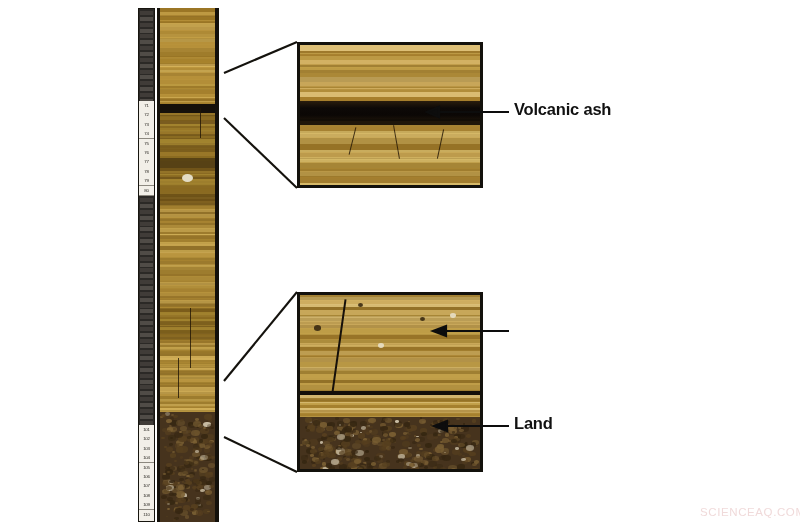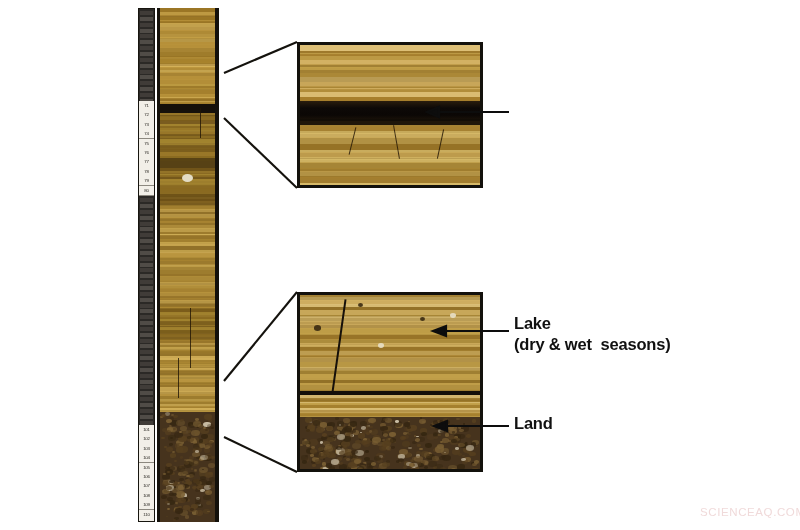--- a/index.html
+++ b/index.html
@@ -1123,20 +1123,20 @@
       <line x1="509" y1="331" x2="443" y2="331"></line>
       <polygon points="433,331 446,326 446,336"></polygon>
     </g>
 
     <g stroke="#0d0d0d" stroke-width="2.2" fill="#0d0d0d">
       <line x1="509" y1="426" x2="444" y2="426"></line>
       <polygon points="434,426 447,421 447,431"></polygon>
     </g>
   </svg>
 
-
-  <div class="label" id="label-lake"><span>Lake</span><br><span>(dry &amp; wet  seasons)</span></div>
+  <div class="label" id="label-ash">Volcanic ash</div>
+
 
   <div class="label" id="label-land">Land</div>
 
   <div id="watermark">SCIENCEAQ.COM</div>
 
 </div>
 
 </body></html>

